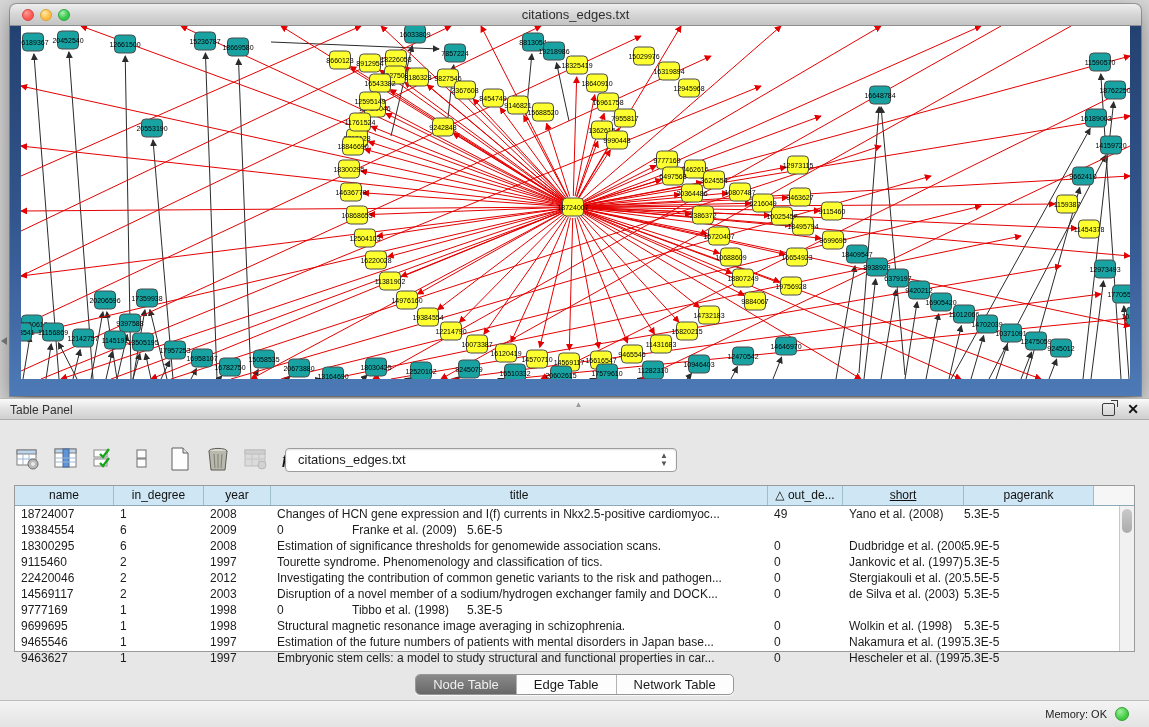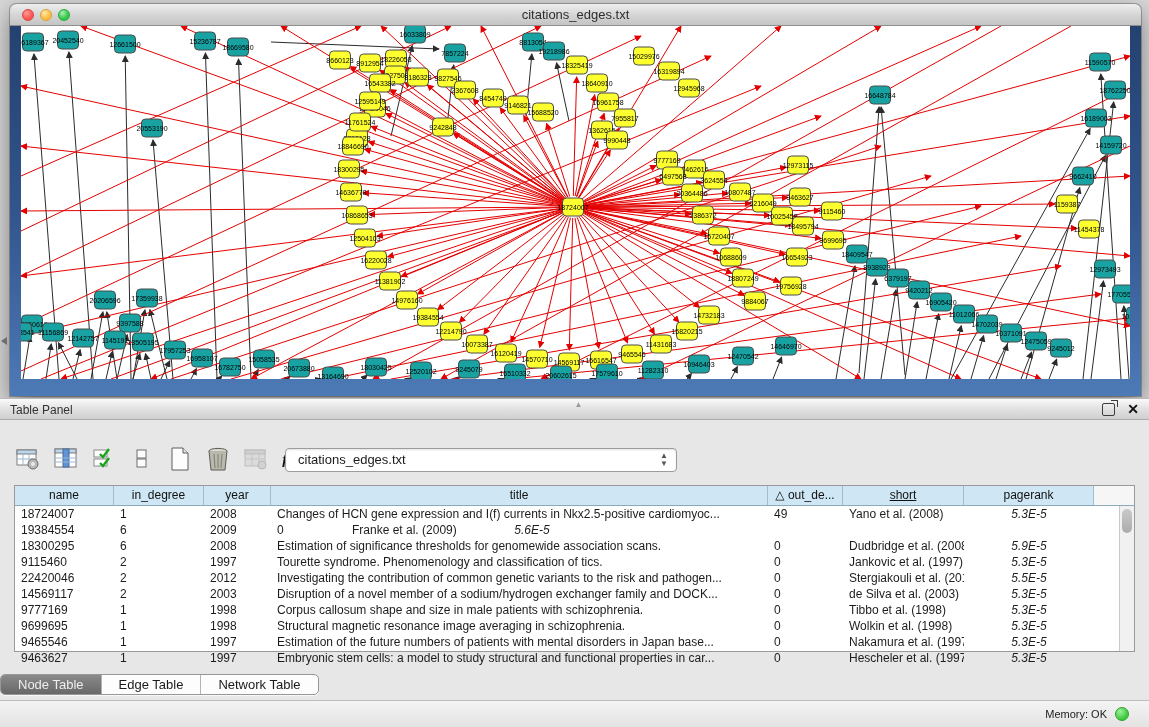--- a/index.html
+++ b/index.html
@@ -55,27 +55,27 @@
   .dtable { position:absolute; left:14px; top:87px; width:1121px; height:167px;
     border:1px solid #9a9a9a; background:#fff; }
   .thead { display:flex; height:20px; background:#cfe7f4; border-bottom:1px solid #8aa9ba; }
   .th { font-size:12px; color:#111; text-align:center; line-height:19px;
     border-right:1px solid #9fbecb; overflow:hidden; white-space:nowrap; }
   .th.filler { background:#f6f6f6; border-right:none; }
   .tbody { position:relative; }
   .tr { display:flex; height:16px; }
   .td { font-size:12px; color:#1c1c1c; line-height:16px; padding-left:6px;
     overflow:hidden; white-space:nowrap; }
-  .td.center { text-align:center; padding-left:0;font-style:italic; }
+  .td.center { padding-left:0; }
   .vscroll { position:absolute; right:0; top:20px; bottom:0; width:15px;
     background:#f1f1f1; border-left:1px solid #c9c9c9; }
   .vthumb { position:absolute; left:2px; top:3px; width:10px; height:24px;
     background:linear-gradient(180deg,#c9c9c9,#ababab); border-radius:5px; }
 
-  .tabs-row { position:absolute; left:0; right:0; top:276px; height:24px; display:flex; }
+  .tabs-row { position:absolute; left:0; right:0; top:276px; height:24px; display:flex; justify-content:center; }
   .seg { display:flex; height:21px; border:1px solid #979797; border-radius:5px; overflow:hidden;
     background:#fdfdfd; box-shadow:0 1px 1px rgba(255,255,255,.8); }
   .seg-btn { font-size:13px; padding:0 17px; line-height:20px; color:#1a1a1a; border-right:1px solid #b3b3b3; }
   .seg-btn:last-child { border-right:none; }
   .seg-btn.active { background:linear-gradient(180deg,#8a8a8a,#686868); color:#efefef; }
 
   
   .statusbar { position:absolute; left:0; top:700px; width:1149px; height:27px;
     background:linear-gradient(180deg,#f4f4f4,#e3e3e3); border-top:1px solid #bcbcbc; }
   .mem-label { position:absolute; right:42px; top:7px; font-size:11px; color:#222; }
@@ -893,21 +893,20 @@
           <div class="td" style="width: 67px;">2003</div>
           <div class="td" style="width: 497px;">Disruption of a novel member of a sodium/hydrogen exchanger family and DOCK...</div>
           <div class="td" style="width: 75px;">0</div>
           <div class="td" style="width: 121px;">de Silva et al. (2003)</div>
           <div class="td center" style="width: 130px;">5.3E-5</div>
         </div>
         <div class="tr">
           <div class="td" style="width: 99px;">9777169</div>
           <div class="td" style="width: 90px;">1</div>
           <div class="td" style="width: 67px;">1998</div>
-          <div class="td" style="width: 497px;">Corpus callosum shape and size in male patients with schizophrenia.</div>
           <div class="td" style="width: 75px;">0</div>
           <div class="td" style="width: 121px;">Tibbo et al. (1998)</div>
           <div class="td center" style="width: 130px;">5.3E-5</div>
         </div>
         <div class="tr">
           <div class="td" style="width: 99px;">9699695</div>
           <div class="td" style="width: 90px;">1</div>
           <div class="td" style="width: 67px;">1998</div>
           <div class="td" style="width: 497px;">Structural magnetic resonance image averaging in schizophrenia.</div>
           <div class="td" style="width: 75px;">0</div>

